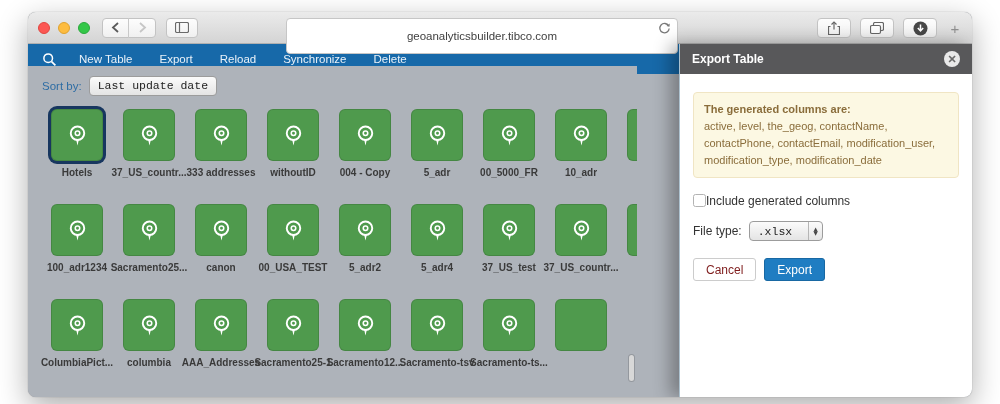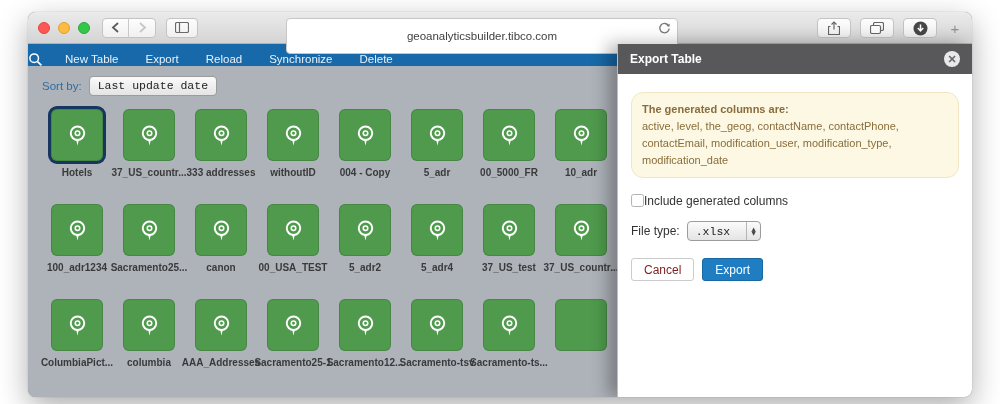--- a/index.html
+++ b/index.html
@@ -24,21 +24,21 @@
   .nav-group .seg.fwd { border-radius:0 4px 4px 0; color:#c4c4c4; }
   .sidebar-btn { width:32px; margin-right:10px; }
   .urlfield { position:absolute; left:258px; top:6px; width:392px; height:36px; background:#fff; border:1px solid #c6c6c6;
               border-radius:4px; display:flex; align-items:center; justify-content:center; font-size:11.5px; color:#3f3f3f; }
   .urlfield .reload { position:absolute; right:5px; top:2px; }
   .right-btns { position:absolute; right:8px; top:6px; display:flex; gap:9px; align-items:center; }
   .right-btns .tb-btn { width:34px; }
   .newtab { color:#8f8f8f; font-size:15px; width:18px; text-align:center; }
 
   
-  .app-toolbar { height:30px; background:#1769a9; display:flex; align-items:center; }
+  .app-toolbar { height:30px; background:#1769a9; display:flex; align-items:center; padding-left:14px; }
   .search-btn { margin-right:22px; display:flex; align-items:center; }
   .toolbar-item { color:#eaf2f9; font-size:11.5px; margin-right:27px; cursor:default; }
 
   
   .content { position:absolute; left:0; top:54px; width:609px; bottom:0; background:#aeb3ba; overflow:hidden; }
   .sort-row { height:30px; padding:9px 0 0 14px; display:flex; align-items:center; gap:7px; }
   .sort-label { color:#2e6da4; font-size:11.5px; }
   .select { display:inline-flex; align-items:center; height:20px; background:linear-gradient(#fbfbfb,#e4e4e4);
             border:1px solid #9c9c9c; border-radius:4px; font-size:11.5px; color:#222; overflow:hidden; }
   .select .val { padding:0 8px; flex:1; white-space:nowrap;font-family:Liberation Mono, monospace; }
@@ -51,28 +51,28 @@
   .grid-row { display:flex; margin-bottom:26px; }
   .cell { width:72px; display:flex; flex-direction:column; align-items:center; flex:none; }
   .tile { width:52px; height:52px; border-radius:6px; background:#4f9a4d; display:flex; align-items:center;
           justify-content:center; box-shadow:inset 0 0 0 1px rgba(0,0,0,.12); }
   .cell.selected .tile { box-shadow:0 0 0 3px #17365f, inset 0 0 0 1px rgba(0,0,0,.12); }
   .tile-label { margin-top:6px; font-size:10px; font-weight:bold; color:#3a3a3a; white-space:nowrap; }
   .content-scrollbar { position:absolute; right:3px; bottom:16px; width:5px; height:26px; border-radius:3px;
                        background:#d8d8d8; box-shadow:0 0 0 1px rgba(0,0,0,.15); }
 
   
-  .panel { position:absolute; right:0; top:32px; bottom:0; width:355px; display:flex; flex-direction:column;
+  .panel { position:absolute; right:0; top:32px; bottom:0; width:293px; display:flex; flex-direction:column;
            box-shadow:-9px 0 16px rgba(0,0,0,.30); border-left:1px solid #aec3d0;margin-left:32px; }
   .panel-header { height:30px; background:#58585a; color:#fff; font-size:12px; font-weight:bold;
                   display:flex; align-items:center; padding:0 12px; flex:none; }
   .close-btn { margin-left:auto; width:16px; height:16px; border-radius:50%; background:#e9e9e9; color:#6a6a6a;
                font-size:11px; line-height:16px; text-align:center; font-weight:bold; cursor:default; }
   .panel-body { flex:1; background:#fff; padding:18px 13px; font-size:12px; color:#333; }
-  .alert { background:#fcf8e3; border:1px solid #f0e5c4; border-radius:12px; padding:8px 10px; color:#8a6d3b;
+  .alert { background:#fcf8e3; border:1px solid #f0e5c4; border-radius:4px; padding:8px 10px; color:#8a6d3b;
            font-size:11px; line-height:1.55; }
   .alert .heading { font-weight:bold; }
   .check-row { display:flex; margin-top:16px; }
   .checkbox { appearance:none; -webkit-appearance:none; width:13px; height:13px; border:1px solid #b3b3b3;
               border-radius:2.5px; background:#fff; flex:none; }
   .file-row { display:flex; align-items:center; gap:7px; margin-top:13px; }
   .file-select { width:74px; }
   .btn-row { display:flex; gap:8px; margin-top:17px; }
   .btn { font-size:12px; height:23px; padding:0 12px; border-radius:3px; border:1px solid #cccccc;
          background:#fff; color:#7f1d1d; display:flex; align-items:center; }

